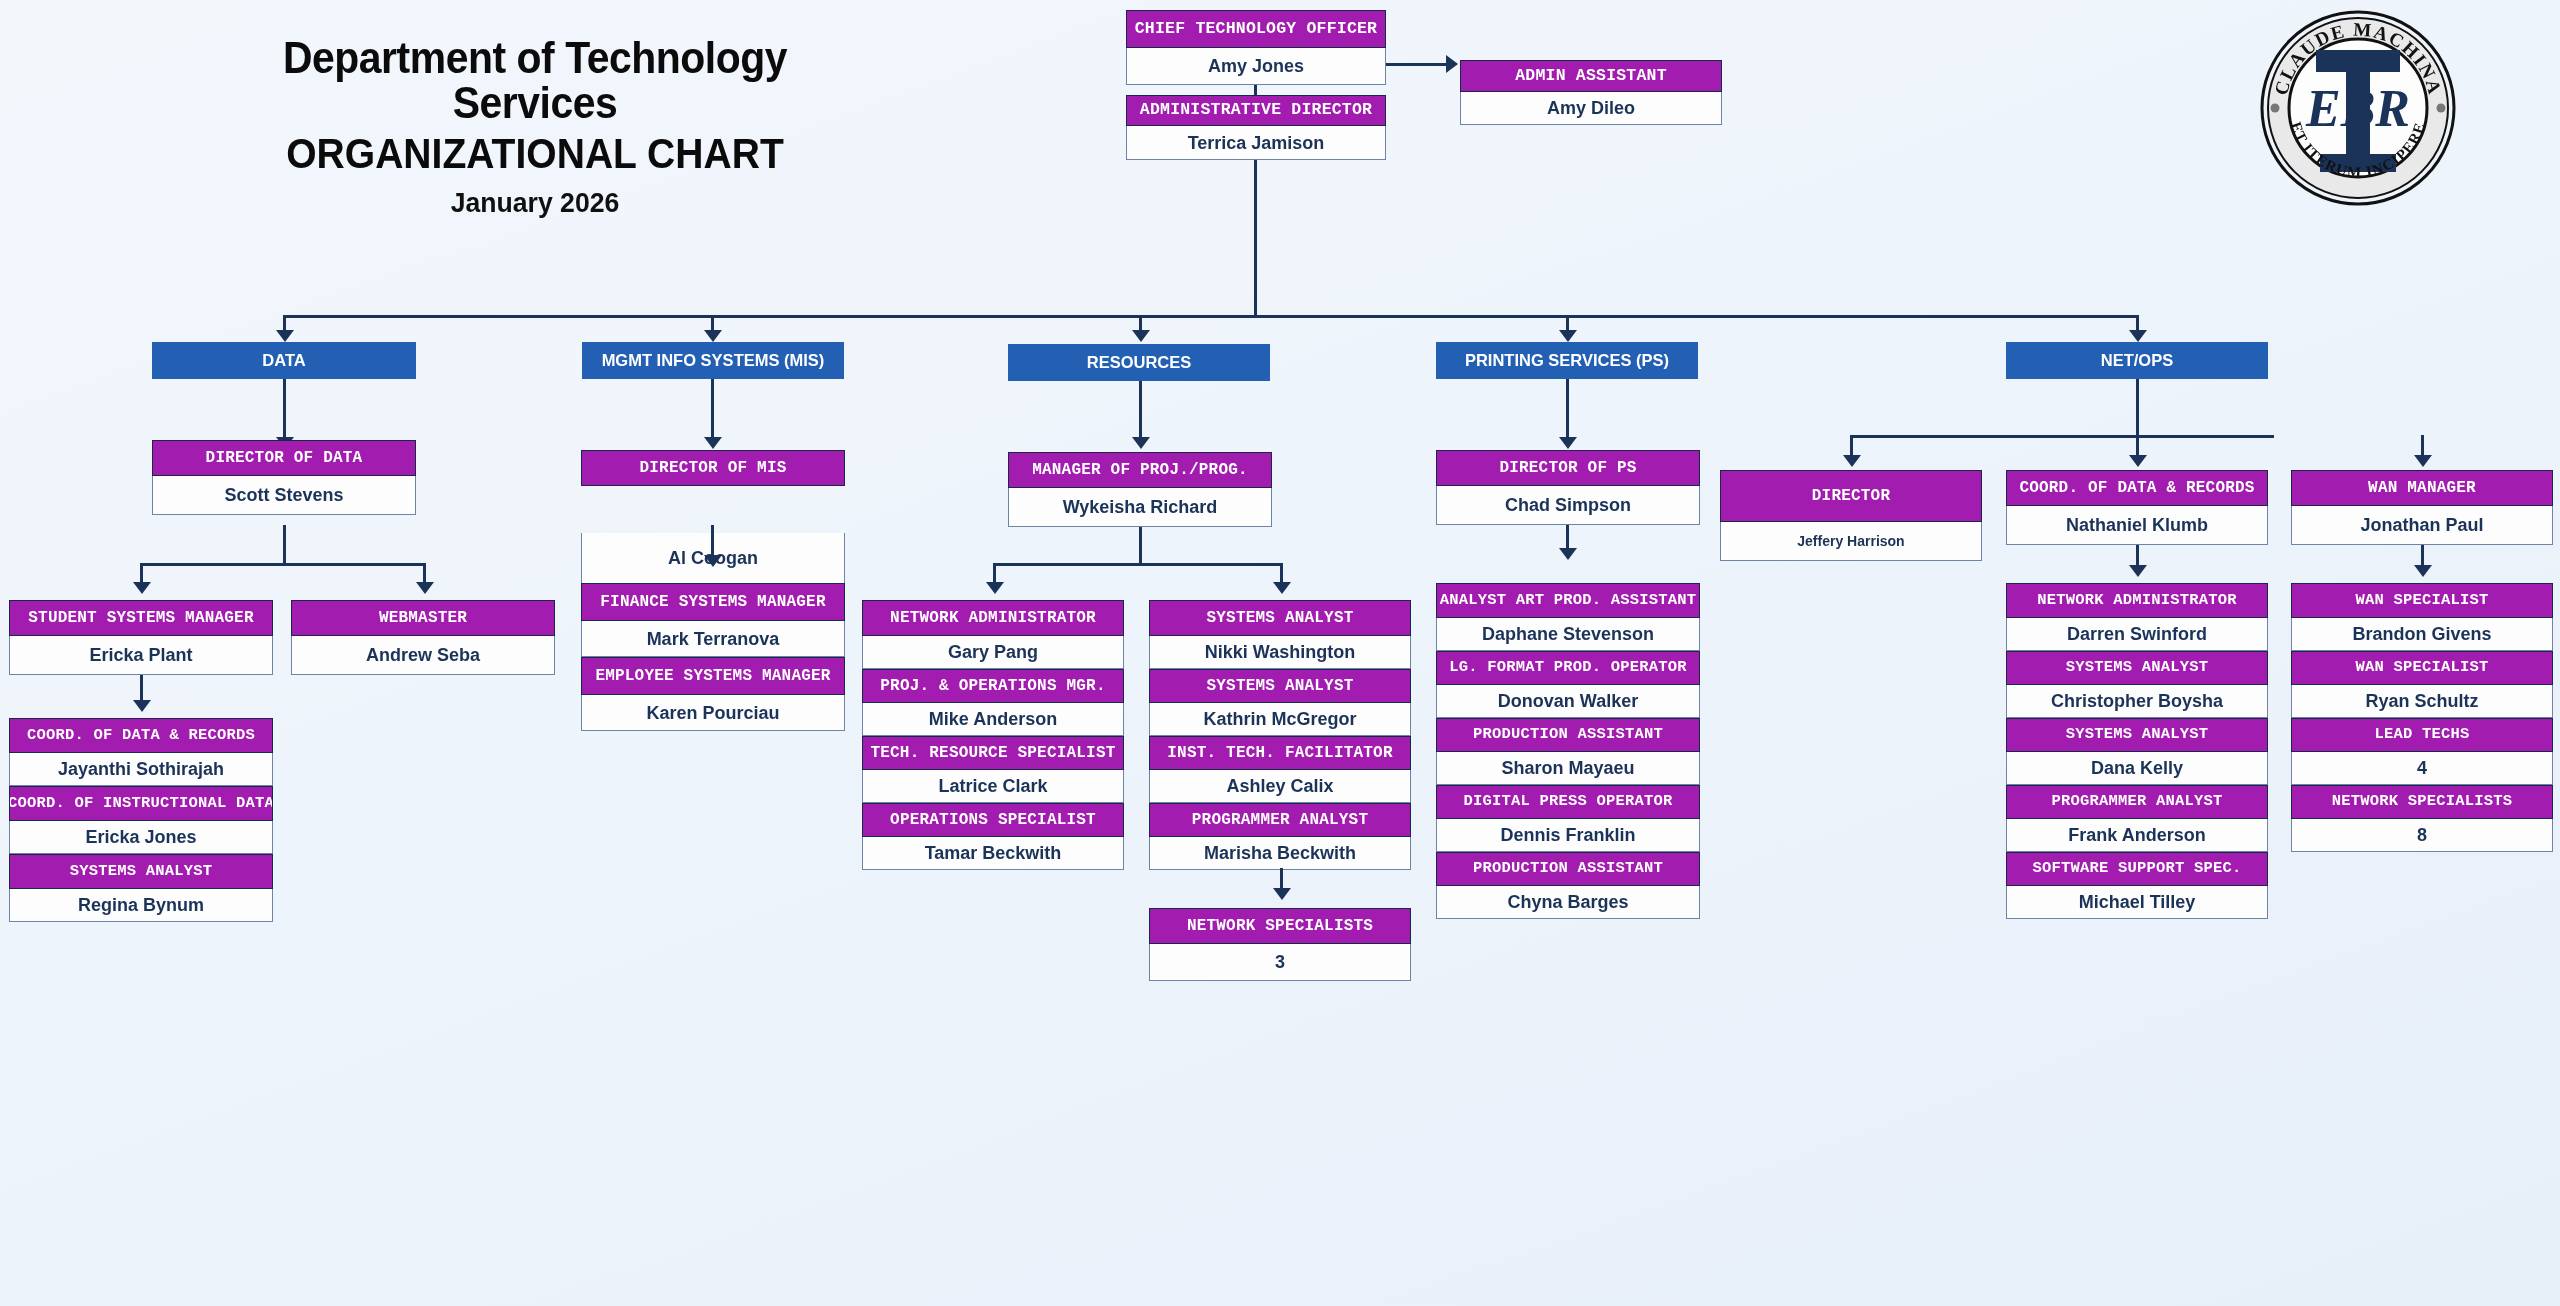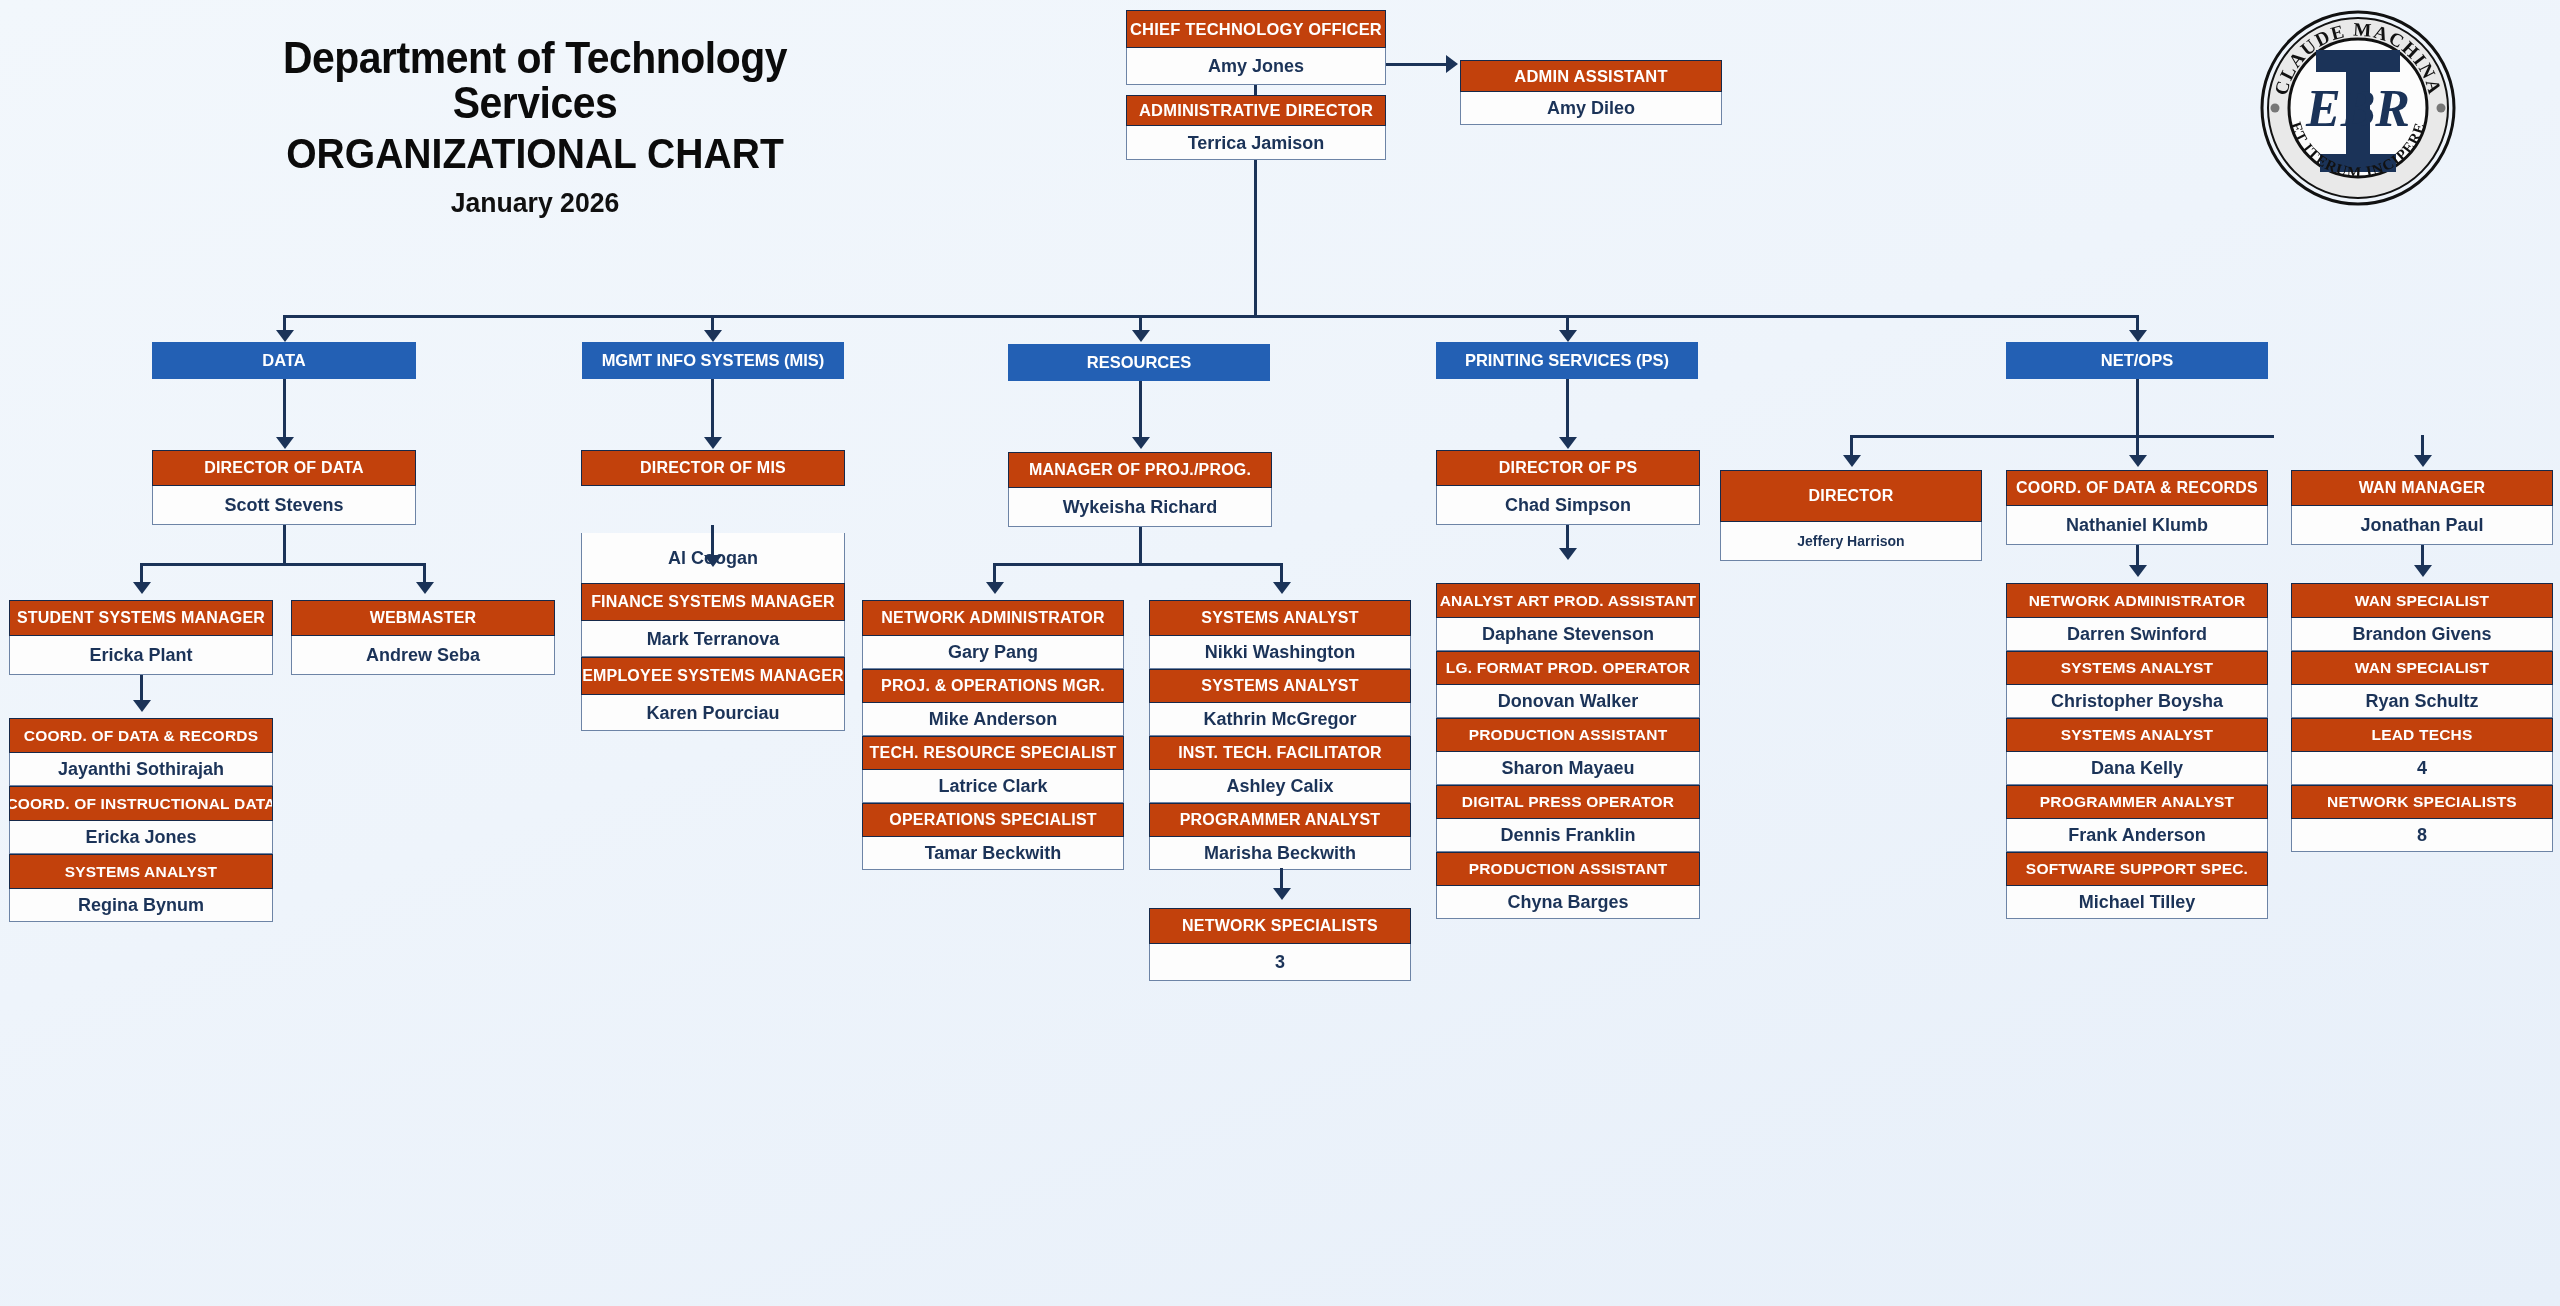--- a/index.html
+++ b/index.html
@@ -14,24 +14,24 @@
   #title-block{position:absolute;left:175px;top:36px;width:720px;text-align:center;}
   #org-title-line1{font-size:44px;font-weight:bold;color:#0b0b0b;letter-spacing:-0.5px;
     line-height:1.02;font-stretch:condensed;transform:scaleX(.93);transform-origin:center;}
   #org-title-line2{font-size:42px;font-weight:bold;color:#0b0b0b;letter-spacing:0px;
     line-height:1.35;transform:scaleX(.93);transform-origin:center;}
   #org-date{font-size:28px;font-weight:bold;color:#101010;line-height:1.5;
     transform:scaleX(.95);transform-origin:center;}
   
   .node{position:absolute;box-sizing:border-box;}
   .hdr{
-    background:#c2410c;color:#ffffff;text-align:center;font-weight:bold;
+    background:#a21caf;color:#ffffff;text-align:center;font-weight:bold;
     border:1px solid #16294a;box-sizing:border-box;display:flex;
     align-items:center;justify-content:center;line-height:1;
-    letter-spacing:.2px;overflow:hidden;white-space:nowrap;
+    letter-spacing:.2px;overflow:hidden;white-space:nowrap;font-family:Liberation Mono, monospace;
   }
   .val{
     background:#fdfdfd;color:#1b3358;text-align:center;font-weight:bold;
     border:1px solid #6d84a6;border-top:none;box-sizing:border-box;display:flex;
     align-items:center;justify-content:center;line-height:1;overflow:hidden;white-space:nowrap;
   }
   .hdr.seg{border-top:1px solid #16294a;}
   .div-hdr{
     background:#2360b4;color:#ffffff;text-align:center;font-weight:bold;
     border:1px solid #2360b4;box-sizing:border-box;display:flex;
@@ -121,21 +121,21 @@
   <div class="arw" style="left:2129px;top:330px;"></div>
 
   <div class="div-hdr node" style="left:152px;top:342px;width:264px;height:37px;font-size:16.5px;">DATA</div>
   <div class="div-hdr node" style="left:582px;top:342px;width:262px;height:37px;font-size:16.5px;">MGMT INFO SYSTEMS (MIS)</div>
   <div class="div-hdr node" style="left:1008px;top:344px;width:262px;height:37px;font-size:16.5px;">RESOURCES</div>
   <div class="div-hdr node" style="left:1436px;top:342px;width:262px;height:37px;font-size:16.5px;">PRINTING SERVICES (PS)</div>
   <div class="div-hdr node" style="left:2006px;top:342px;width:262px;height:37px;font-size:16.5px;">NET/OPS</div>
 
   <div class="ln v" style="left:283px;top:379px;height:60px;"></div>
   <div class="arw" style="left:276px;top:437px;"></div>
-  <div class="node" style="left:152px;top:450px;width:264px;">
+  <div class="node" style="left:152px;top:440px;width:264px;">
     <div class="hdr" style="height:36px;font-size:16px;">DIRECTOR OF DATA</div>
     <div class="val" style="height:39px;font-size:18px;">Scott Stevens</div>
   </div>
 
   <div class="ln v" style="left:283px;top:525px;height:38px;"></div>
   <div class="ln h" style="left:140px;top:563px;width:286px;"></div>
   <div class="ln v" style="left:140px;top:563px;height:26px;"></div>
   <div class="arw" style="left:133px;top:582px;"></div>
   <div class="ln v" style="left:423px;top:563px;height:26px;"></div>
   <div class="arw" style="left:416px;top:582px;"></div>

